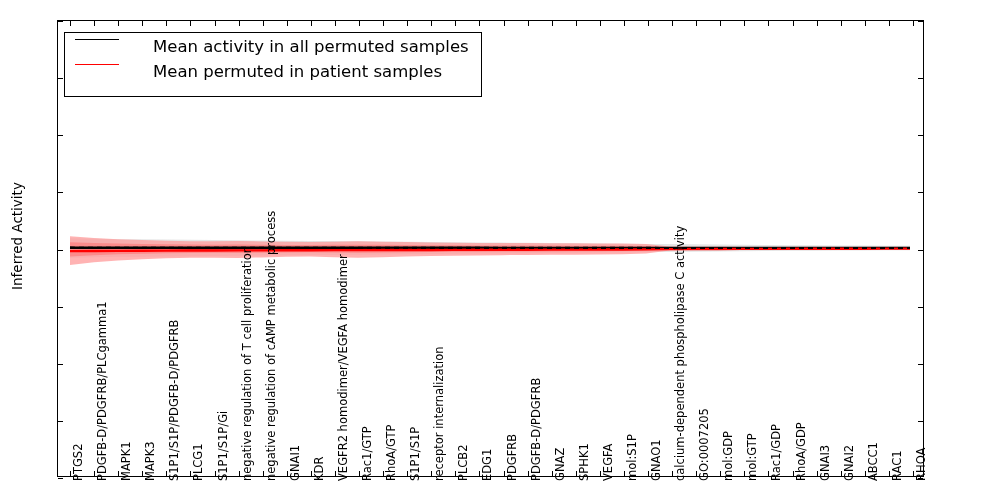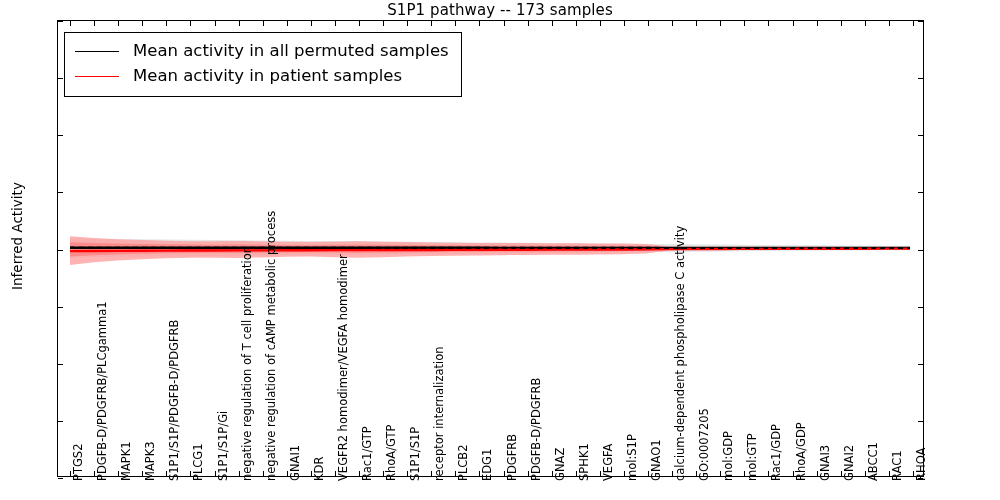--- a/index.html
+++ b/index.html
@@ -47,34 +47,33 @@
     position:absolute;left:-93px;top:228px;width:220px;text-align:center;
     font-size:13.5px;transform:rotate(-90deg);transform-origin:center center;
   }
 
   
   .legend{
     position:absolute;left:64px;top:32px;
     border:1.3px solid #000;background:#fff;
     padding:6px 12px 7px 10px;
   }
-  .legend-row{display:flex;align-items:center;height:25px;}
+  .legend-row{display:flex;height:25px;gap:20px;}
   .legend-swatch{width:44px;height:0;margin-right:14px;flex:none;}
   .legend-swatch.permuted{border-top:1.6px solid #000;}
   .legend-swatch.patient{border-top:1.6px solid #ff0000;}
   .legend-label{font-size:16.5px;line-height:1;white-space:nowrap;}
 
   svg{display:block;}
 </style>
 </head>
 <body>
 
 <div id="root">
 
-  <div class="chart-title">S1P1 pathway -- 173 samples</div>
 
   <div class="yaxis-title">Inferred Activity</div>
 
   <div class="plot-frame">
     <div class="plot-clip">
       <svg id="plot-svg" width="864" height="454" viewBox="0 0 864 454" preserveAspectRatio="none">
           <path d="M 12.00 217.30 L 36.00 217.83 L 60.00 218.16 L 84.00 218.37 L 108.00 218.59 L 132.00 218.81 L 156.00 219.02 L 180.00 219.24 L 204.00 219.45 L 228.00 219.67 L 252.00 219.88 L 276.00 220.10 L 300.00 220.31 L 324.00 220.53 L 348.00 220.75 L 372.00 220.96 L 396.00 221.18 L 420.00 221.39 L 444.00 221.61 L 468.00 221.82 L 492.00 222.04 L 516.00 222.26 L 540.00 222.47 L 564.00 222.69 L 588.00 222.90 L 612.00 223.12 L 636.00 223.33 L 660.00 223.55 L 684.00 223.77 L 708.00 223.98 L 732.00 224.20 L 756.00 224.30 L 780.00 224.41 L 804.00 224.52 L 828.00 224.63 L 852.00 224.74 L 852.00 229.26 L 828.00 229.37 L 804.00 229.48 L 780.00 229.59 L 756.00 229.70 L 732.00 229.80 L 708.00 230.02 L 684.00 230.23 L 660.00 230.45 L 636.00 230.67 L 612.00 230.88 L 588.00 231.10 L 564.00 231.31 L 540.00 231.53 L 516.00 231.74 L 492.00 231.96 L 468.00 232.18 L 444.00 232.39 L 420.00 232.61 L 396.00 232.82 L 372.00 233.04 L 348.00 233.25 L 324.00 233.47 L 300.00 233.69 L 276.00 233.90 L 252.00 234.12 L 228.00 234.33 L 204.00 234.55 L 180.00 234.76 L 156.00 234.98 L 132.00 235.19 L 108.00 235.41 L 84.00 235.63 L 60.00 235.84 L 36.00 236.17 L 12.00 236.70 Z" fill="#cfcfcf" opacity="0.55"></path>
           <path d="M 12.00 215.37 L 36.00 217.07 L 60.00 218.20 L 84.00 219.06 L 108.00 219.74 L 132.00 220.19 L 156.00 220.30 L 180.00 220.08 L 204.00 220.42 L 228.00 220.87 L 252.00 221.10 L 276.00 220.64 L 300.00 220.30 L 324.00 220.64 L 348.00 221.10 L 372.00 221.44 L 396.00 221.67 L 420.00 221.89 L 444.00 222.01 L 468.00 222.12 L 492.00 222.23 L 516.00 222.35 L 540.00 222.46 L 564.00 222.57 L 588.00 223.03 L 612.00 225.41 L 636.00 225.75 L 660.00 225.87 L 684.00 225.92 L 708.00 225.98 L 732.00 226.04 L 756.00 226.09 L 780.00 226.15 L 804.00 226.15 L 828.00 226.21 L 852.00 226.21 L 852.00 228.02 L 828.00 228.08 L 804.00 228.13 L 780.00 228.19 L 756.00 228.25 L 732.00 228.36 L 708.00 228.48 L 684.00 228.59 L 660.00 228.70 L 636.00 228.93 L 612.00 229.38 L 588.00 232.56 L 564.00 233.24 L 540.00 233.47 L 516.00 233.70 L 492.00 233.81 L 468.00 233.92 L 444.00 234.15 L 420.00 234.38 L 396.00 234.72 L 372.00 235.06 L 348.00 235.51 L 324.00 236.19 L 300.00 236.65 L 276.00 236.19 L 252.00 235.51 L 228.00 235.85 L 204.00 236.42 L 180.00 236.99 L 156.00 236.65 L 132.00 236.76 L 108.00 237.33 L 84.00 238.35 L 60.00 239.60 L 36.00 241.30 L 12.00 244.02 Z" fill="#ff9a9a" opacity="0.75"></path>
           <path d="M 12.00 221.18 L 36.00 222.03 L 60.00 222.60 L 84.00 223.03 L 108.00 223.37 L 132.00 223.59 L 156.00 223.65 L 180.00 223.54 L 204.00 223.71 L 228.00 223.94 L 252.00 224.05 L 276.00 223.82 L 300.00 223.65 L 324.00 223.82 L 348.00 224.05 L 372.00 224.22 L 396.00 224.33 L 420.00 224.45 L 444.00 224.50 L 468.00 224.56 L 492.00 224.62 L 516.00 224.67 L 540.00 224.73 L 564.00 224.79 L 588.00 225.01 L 612.00 226.21 L 636.00 226.38 L 660.00 226.43 L 684.00 226.46 L 708.00 226.49 L 732.00 226.52 L 756.00 226.55 L 780.00 226.57 L 804.00 226.57 L 828.00 226.60 L 852.00 226.60 L 852.00 227.51 L 828.00 227.54 L 804.00 227.57 L 780.00 227.60 L 756.00 227.62 L 732.00 227.68 L 708.00 227.74 L 684.00 227.79 L 660.00 227.85 L 636.00 227.96 L 612.00 228.19 L 588.00 229.78 L 564.00 230.12 L 540.00 230.23 L 516.00 230.35 L 492.00 230.40 L 468.00 230.46 L 444.00 230.58 L 420.00 230.69 L 396.00 230.86 L 372.00 231.03 L 348.00 231.26 L 324.00 231.60 L 300.00 231.82 L 276.00 231.60 L 252.00 231.26 L 228.00 231.43 L 204.00 231.71 L 180.00 231.99 L 156.00 231.82 L 132.00 231.88 L 108.00 232.16 L 84.00 232.67 L 60.00 233.30 L 36.00 234.15 L 12.00 235.51 Z" fill="#ff7070" opacity="0.55"></path>
           <path d="M 12.00 226.72 L 36.00 226.77 L 60.00 226.77 L 84.00 226.77 L 108.00 226.77 L 132.00 226.83 L 156.00 226.83 L 180.00 226.83 L 204.00 226.83 L 228.00 226.89 L 252.00 226.89 L 276.00 226.89 L 300.00 226.89 L 324.00 226.89 L 348.00 226.89 L 372.00 226.89 L 396.00 226.89 L 420.00 226.89 L 444.00 226.94 L 468.00 226.94 L 492.00 226.94 L 516.00 226.94 L 540.00 226.94 L 564.00 226.94 L 588.00 226.94 L 612.00 227.00 L 636.00 227.00 L 660.00 227.00 L 684.00 227.00 L 708.00 227.00 L 732.00 227.00 L 756.00 227.00 L 780.00 227.00 L 804.00 227.00 L 828.00 227.00 L 852.00 227.00" fill="none" stroke="#000000" stroke-width="2.6" vector-effect="non-scaling-stroke"></path>
@@ -218,17 +217,17 @@
       <div class="xlabel" style="left: 854.958px;"><span>RHOA</span></div>
     </div>
 
   <div class="legend">
     <div class="legend-row">
       <span class="legend-swatch permuted"></span>
       <span class="legend-label">Mean activity in all permuted samples</span>
     </div>
     <div class="legend-row">
       <span class="legend-swatch patient"></span>
-      <span class="legend-label">Mean activity in patient samples</span>
+      <span class="legend-label">Mean permuted in patient samples</span>
     </div>
   </div>
 
 </div>
 
 </body></html>

